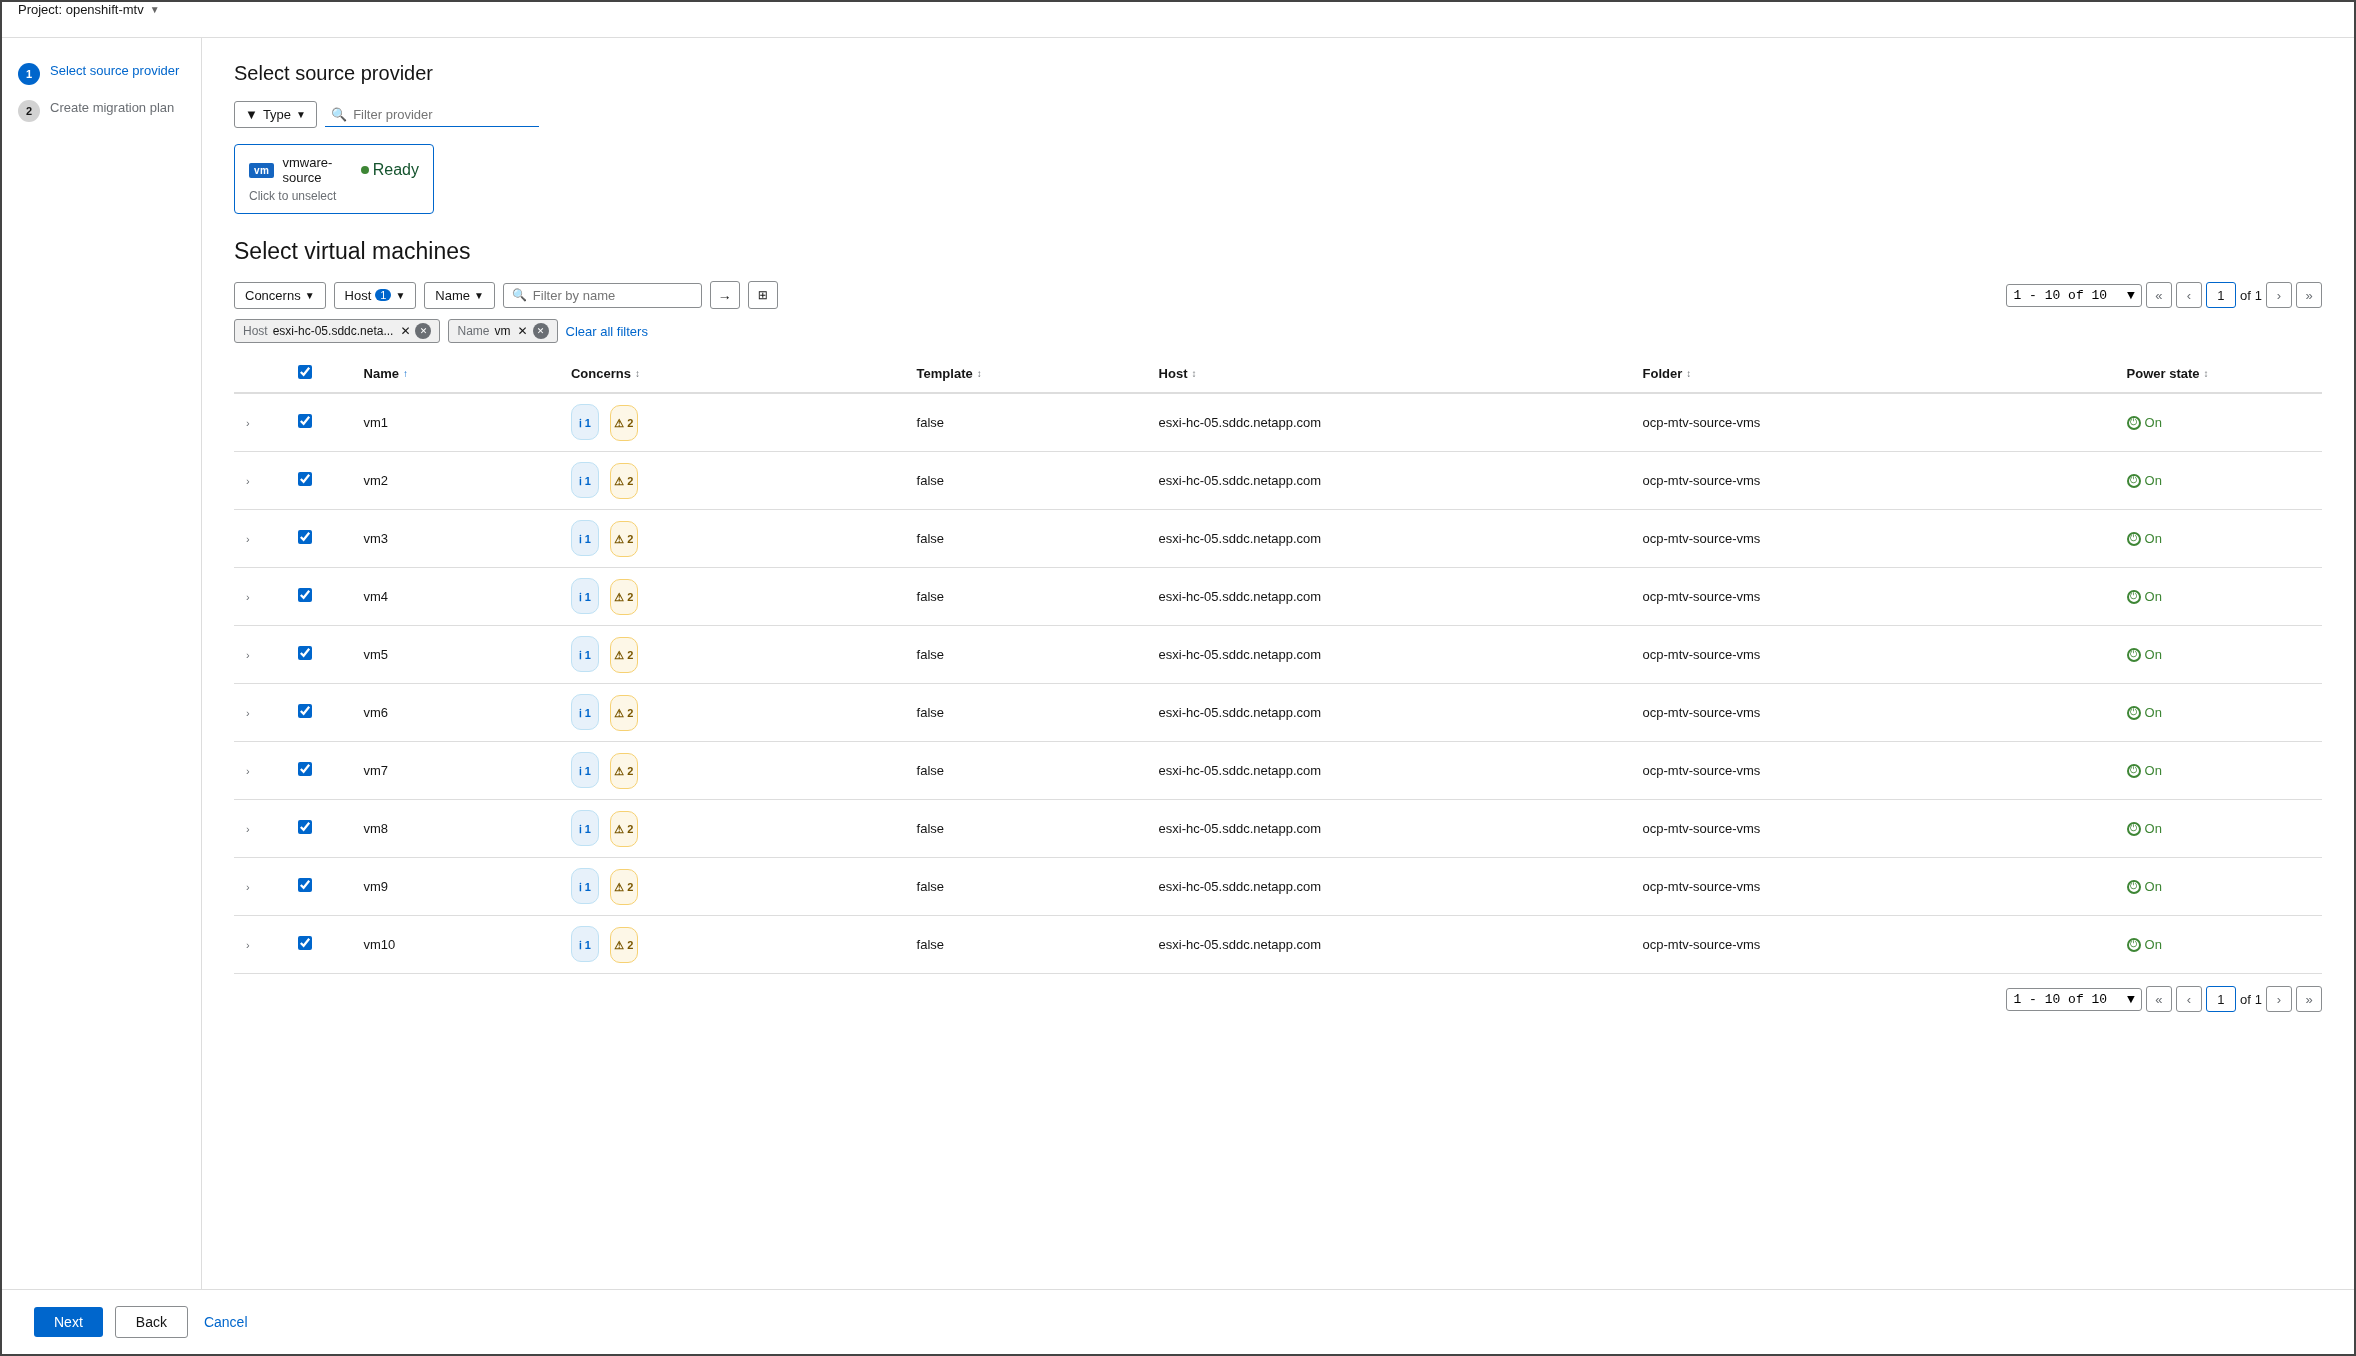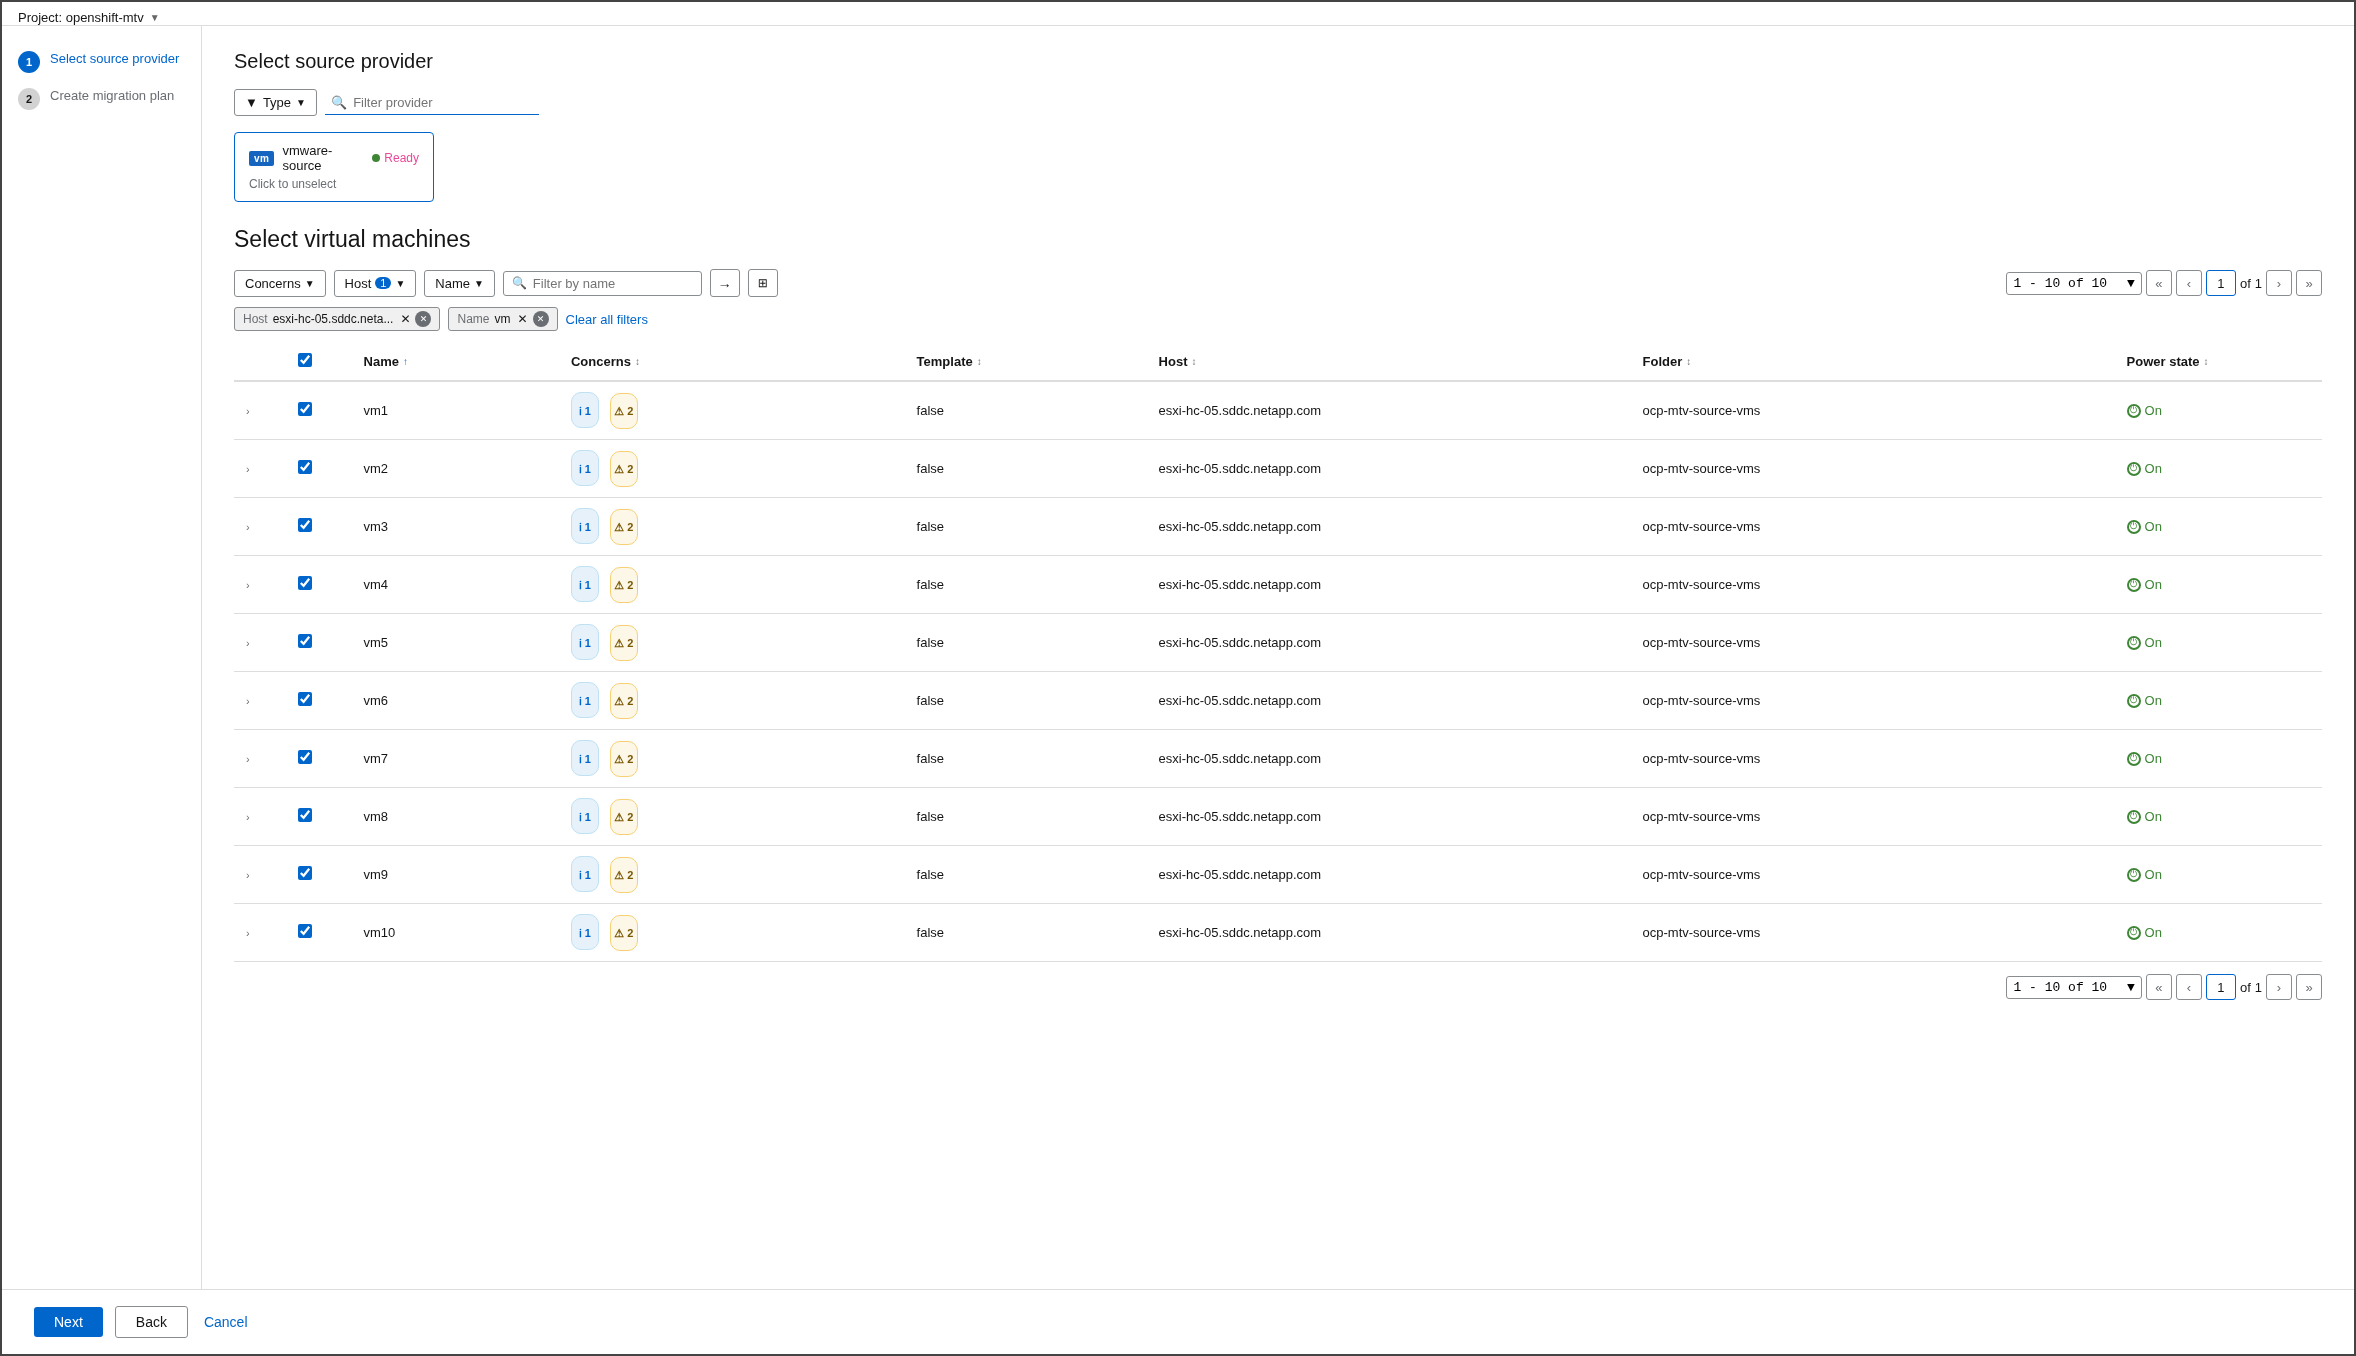--- a/index.html
+++ b/index.html
@@ -9,24 +9,24 @@
       width: 2356px;
       height: 1356px;
       background: #fff;
       border: 2px solid #444;
       display: flex;
       flex-direction: column;
       overflow: hidden;
     }
 
     .top-bar {
-      height: 24px;
+      height: 36px;
       border-bottom: 1px solid #ddd;
       display: flex;
-      align-items: flex-end;
+      align-items: flex-start;
       padding: 0 16px;
       background: #fff;
       flex-shrink: 0;
     }
 
     .top-bar-title {
       font-size: 13px;
       color: #151515;
       display: flex;
       align-items: center;
@@ -181,22 +181,22 @@
     .provider-name {
       font-size: 13px;
       font-weight: 500;
       color: #151515;
     }
 
     .ready-badge {
       display: flex;
       align-items: center;
       gap: 4px;
-      color: #ec4899;
-      font-size: 12px;
+      color: #14532d;
+      font-size: 16px;
     }
 
     .ready-dot {
       width: 8px;
       height: 8px;
       background: #3e8635;
       border-radius: 50%;
     }
 
     .click-unselect {

